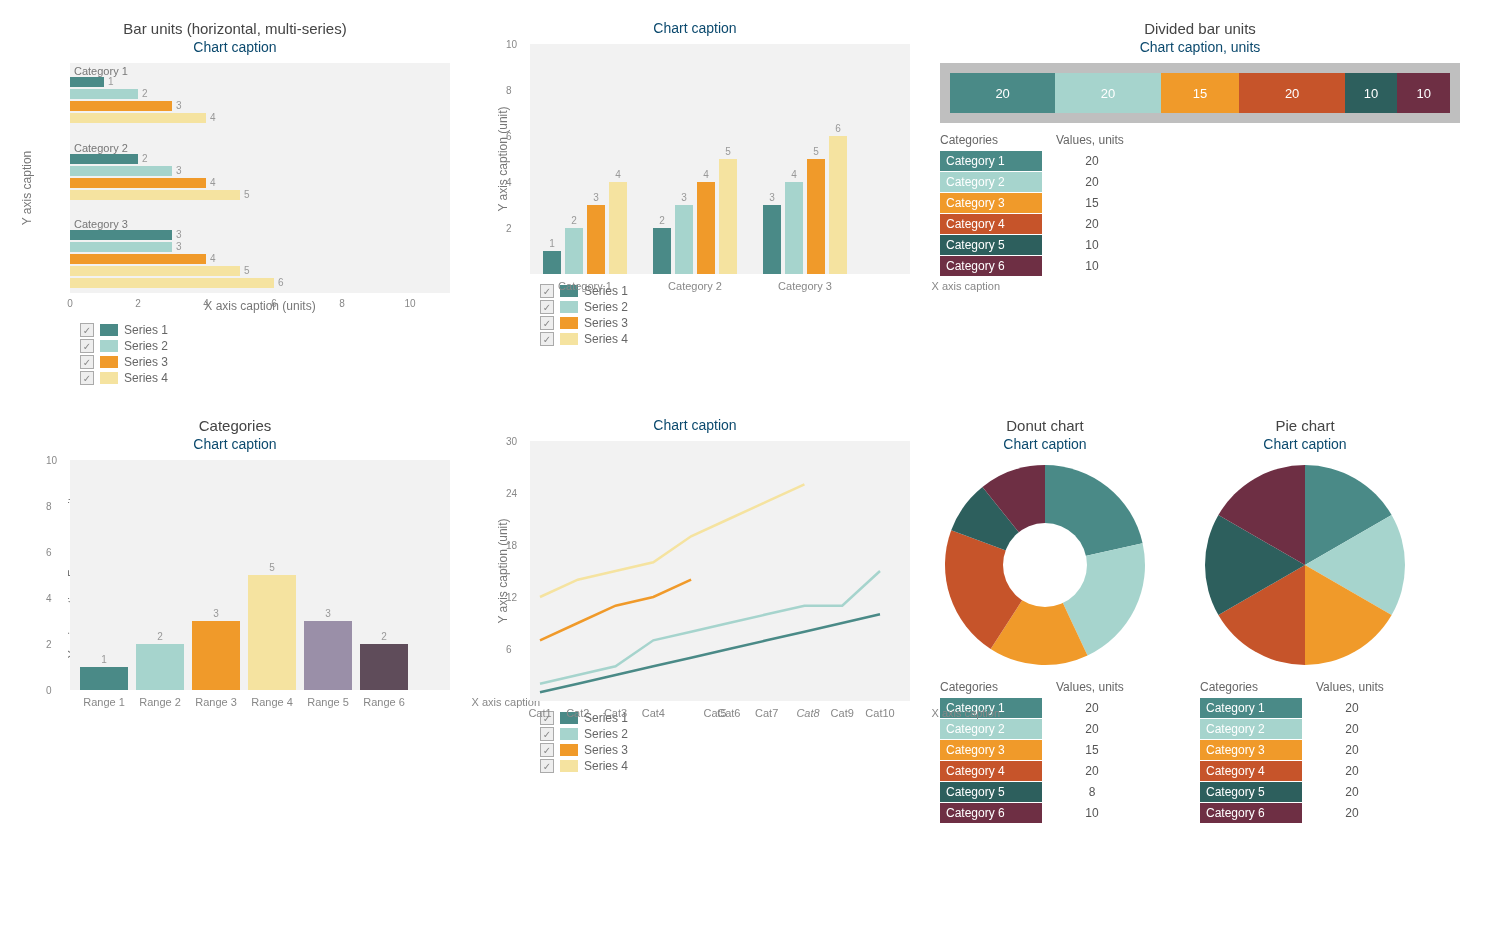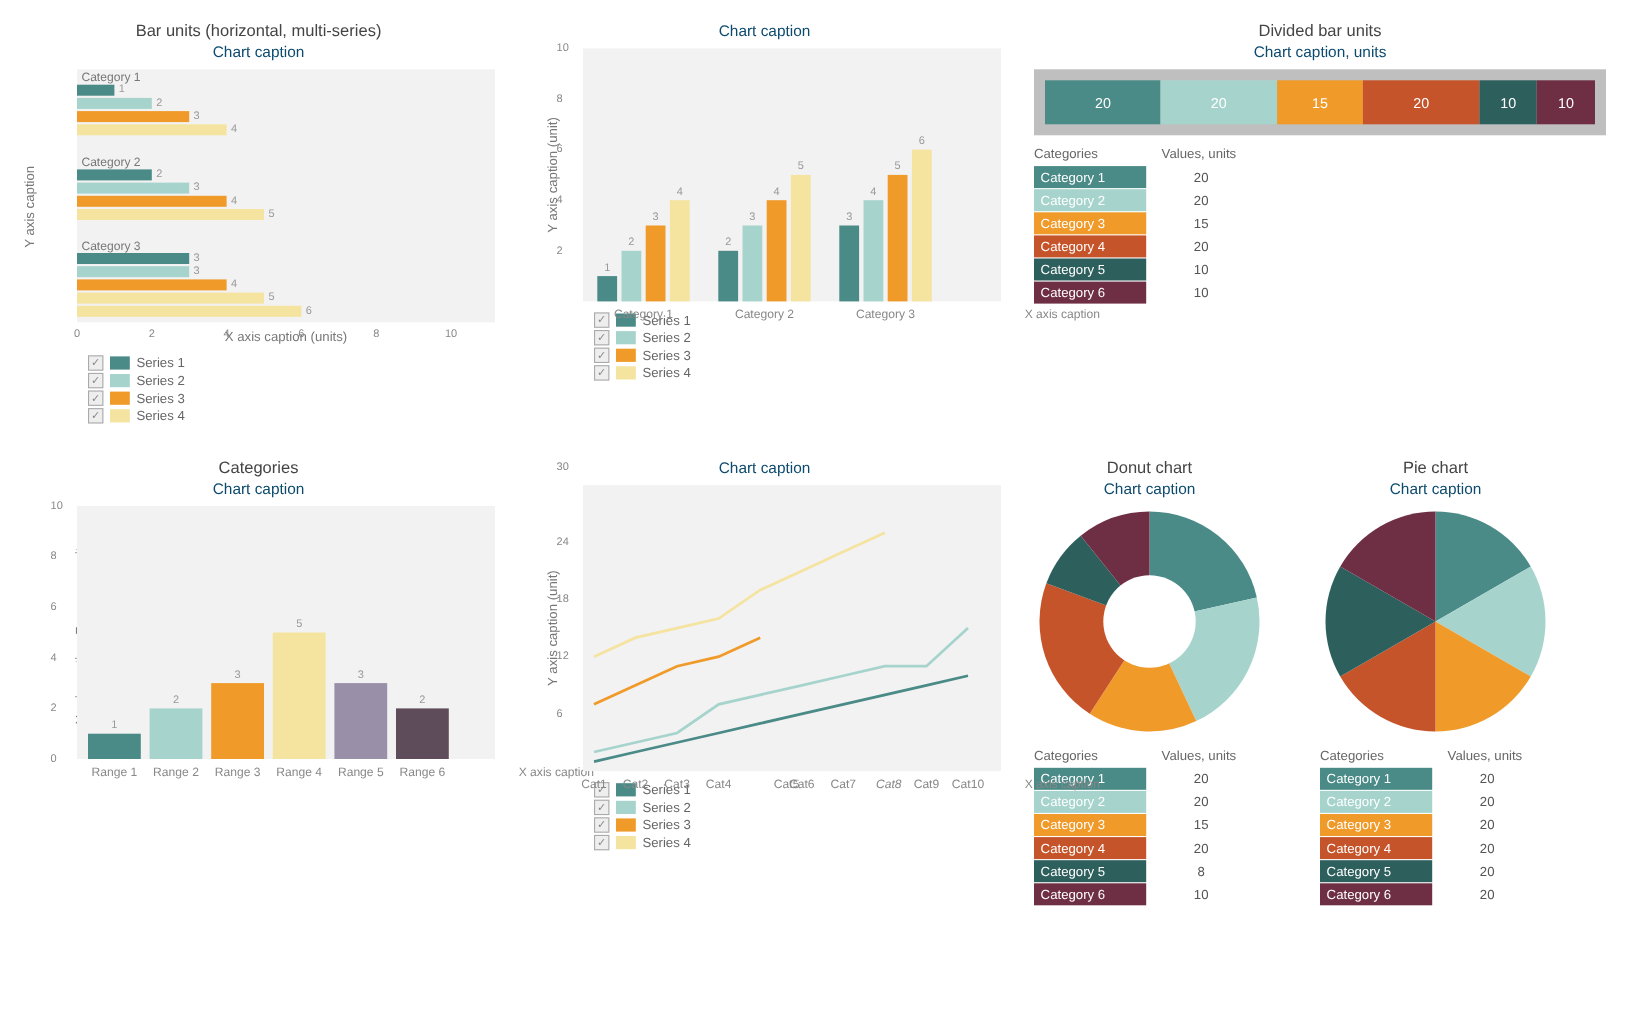--- a/index.html
+++ b/index.html
@@ -303,21 +303,21 @@
   <div class="chart-block">
     <div class="chart-caption">Chart caption</div>
     <div class="line-wrap">
       <div class="axis-label-y">Y axis caption (unit)</div>
       <div class="plot-area line-plot" id="line-plot">
         <span class="xcapright">X axis caption</span>
       <div class="ticky" style="bottom: 52px;">6</div>
           <div class="ticky" style="bottom: 104px;">12</div>
           <div class="ticky" style="bottom: 156px;">18</div>
           <div class="ticky" style="bottom: 208px;">24</div>
-          <div class="ticky" style="bottom: 276px;">30</div>
+          <div class="ticky" style="bottom: 260px;">30</div>
           <div class="catx" style="left: 10px;">Cat1</div>
           <div class="catx" style="left: 47.7778px;">Cat2</div>
           <div class="catx" style="left: 85.5556px;">Cat3</div>
           <div class="catx" style="left: 123.333px;">Cat4</div>
           <div class="catx" style="left: 161.111px; padding-left: 48px;">Cat5</div>
           <div class="catx" style="left: 198.889px;">Cat6</div>
           <div class="catx" style="left: 236.667px;">Cat7</div>
           <div class="catx" style="left: 278px; font-style: italic;">Cat8</div>
           <div class="catx" style="left: 312.222px;">Cat9</div>
           <div class="catx" style="left: 350px;">Cat10</div>

